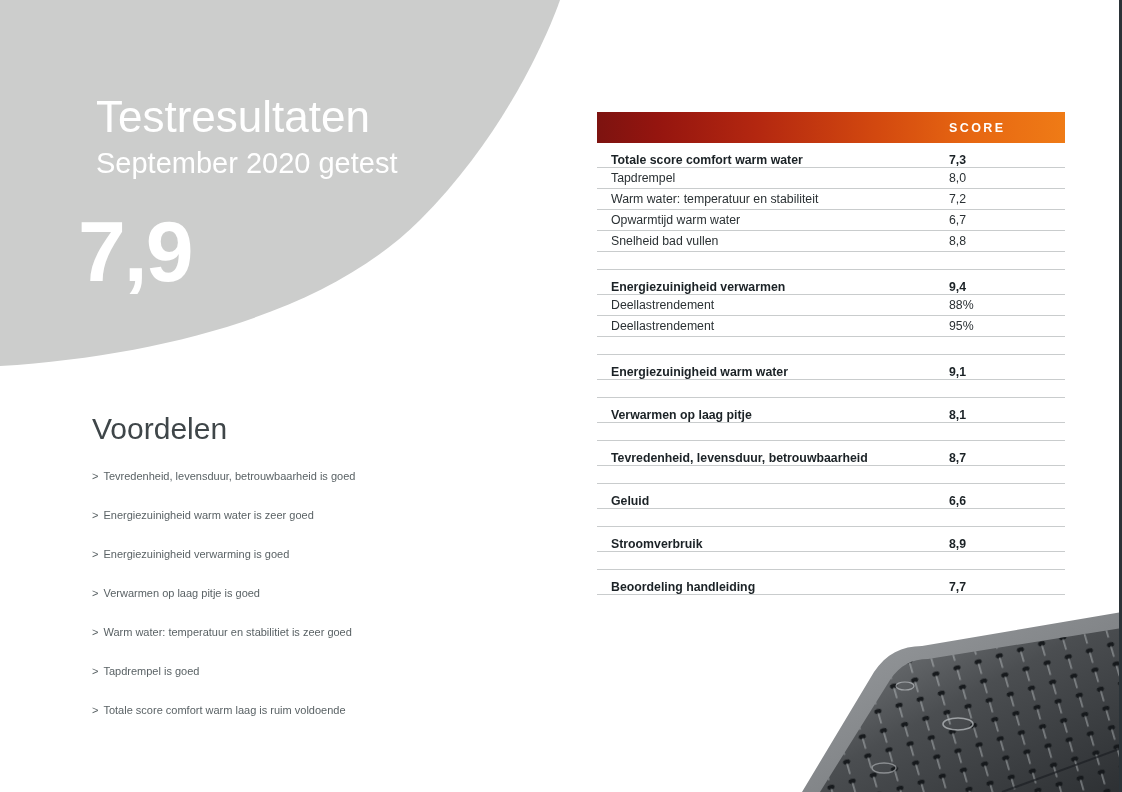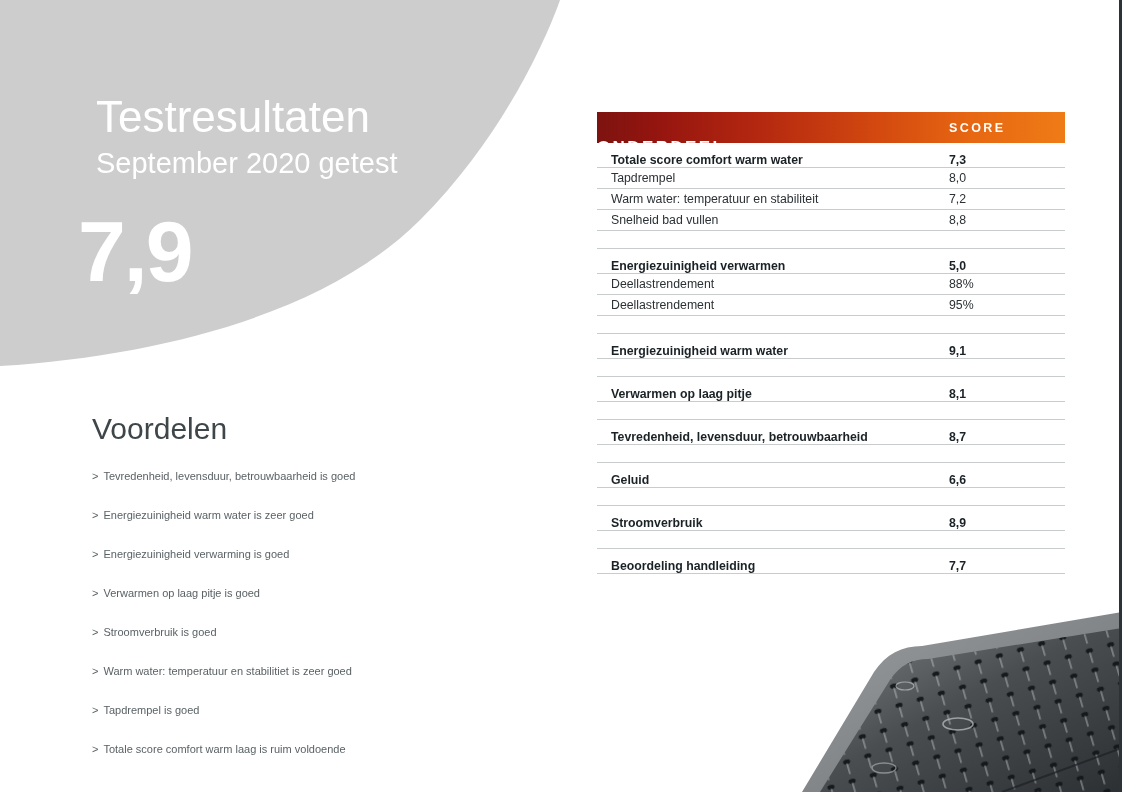--- a/index.html
+++ b/index.html
@@ -43,21 +43,21 @@
   }
   .voordelen-list li .chev{color:#5a6265;margin-right:5px;}
 
   
   .table-block{position:absolute;left:597px;top:112px;width:468px;}
   .tbl-head{
     height:31px;display:flex;align-items:center;
     background:linear-gradient(90deg,#7d1310 0%,#95150f 13%,#b32710 34%,#d3490f 60%,#e76712 80%,#ef7b16 100%);
   }
   .tbl-head .h-part{
-    color:#ffffff;font-size:17px;font-weight:700;letter-spacing:2.4px;
+    color:#ffffff;font-size:14px;font-weight:700;letter-spacing:2.4px;
     flex:1;margin-top:40px;
   }
   .tbl-head .h-score{
     color:#ffffff;font-size:12.5px;font-weight:700;letter-spacing:2.4px;
     width:116px;
   }
   .tbl-body{padding-top:0px;}
   .grp{margin-top:0;}
   .grp.spaced{margin-top:17px;border-top:1px solid #c9cccd;}
   .row{
@@ -92,21 +92,20 @@
   <div class="score-big">7,9</div>
 
 
   <div class="voordelen">
     <div class="voordelen-title">Voordelen</div>
     <ul class="voordelen-list" id="adv-list">
         <li><span class="chev">&gt;</span><span>Tevredenheid, levensduur, betrouwbaarheid is goed</span></li>
         <li><span class="chev">&gt;</span><span>Energiezuinigheid warm water is zeer goed</span></li>
         <li><span class="chev">&gt;</span><span>Energiezuinigheid verwarming is goed</span></li>
         <li><span class="chev">&gt;</span><span>Verwarmen op laag pitje is goed</span></li>
-        <li><span class="chev">&gt;</span><span>Stroomverbruik is goed</span></li>
         <li><span class="chev">&gt;</span><span>Warm water: temperatuur en stabilitiet is zeer goed</span></li>
         <li><span class="chev">&gt;</span><span>Tapdrempel is goed</span></li>
         <li><span class="chev">&gt;</span><span>Totale score comfort warm laag is ruim voldoende</span></li>
       </ul>
   </div>
 
   <div class="table-block">
     <div class="tbl-head">
       <div class="h-part">ONDERDEEL</div>
       <div class="h-score">SCORE</div>
@@ -119,28 +118,32 @@
           </div>
           <div class="row sub">
             <div class="c-name">Tapdrempel</div>
             <div class="c-score">8,0</div>
           </div>
           <div class="row sub">
             <div class="c-name">Warm water: temperatuur en stabiliteit</div>
             <div class="c-score">7,2</div>
           </div>
           <div class="row sub">
+            <div class="c-name">Opwarmtijd warm water</div>
+            <div class="c-score">6,7</div>
+          </div>
+          <div class="row sub">
             <div class="c-name">Snelheid bad vullen</div>
             <div class="c-score">8,8</div>
           </div>
         </div>
         <div class="grp spaced">
           <div class="row bold head-row">
             <div class="c-name">Energiezuinigheid verwarmen</div>
-            <div class="c-score">5,0</div>
+            <div class="c-score">9,4</div>
           </div>
           <div class="row sub">
             <div class="c-name">Deellastrendement</div>
             <div class="c-score">88%</div>
           </div>
           <div class="row sub">
             <div class="c-name">Deellastrendement</div>
             <div class="c-score">95%</div>
           </div>
         </div>

